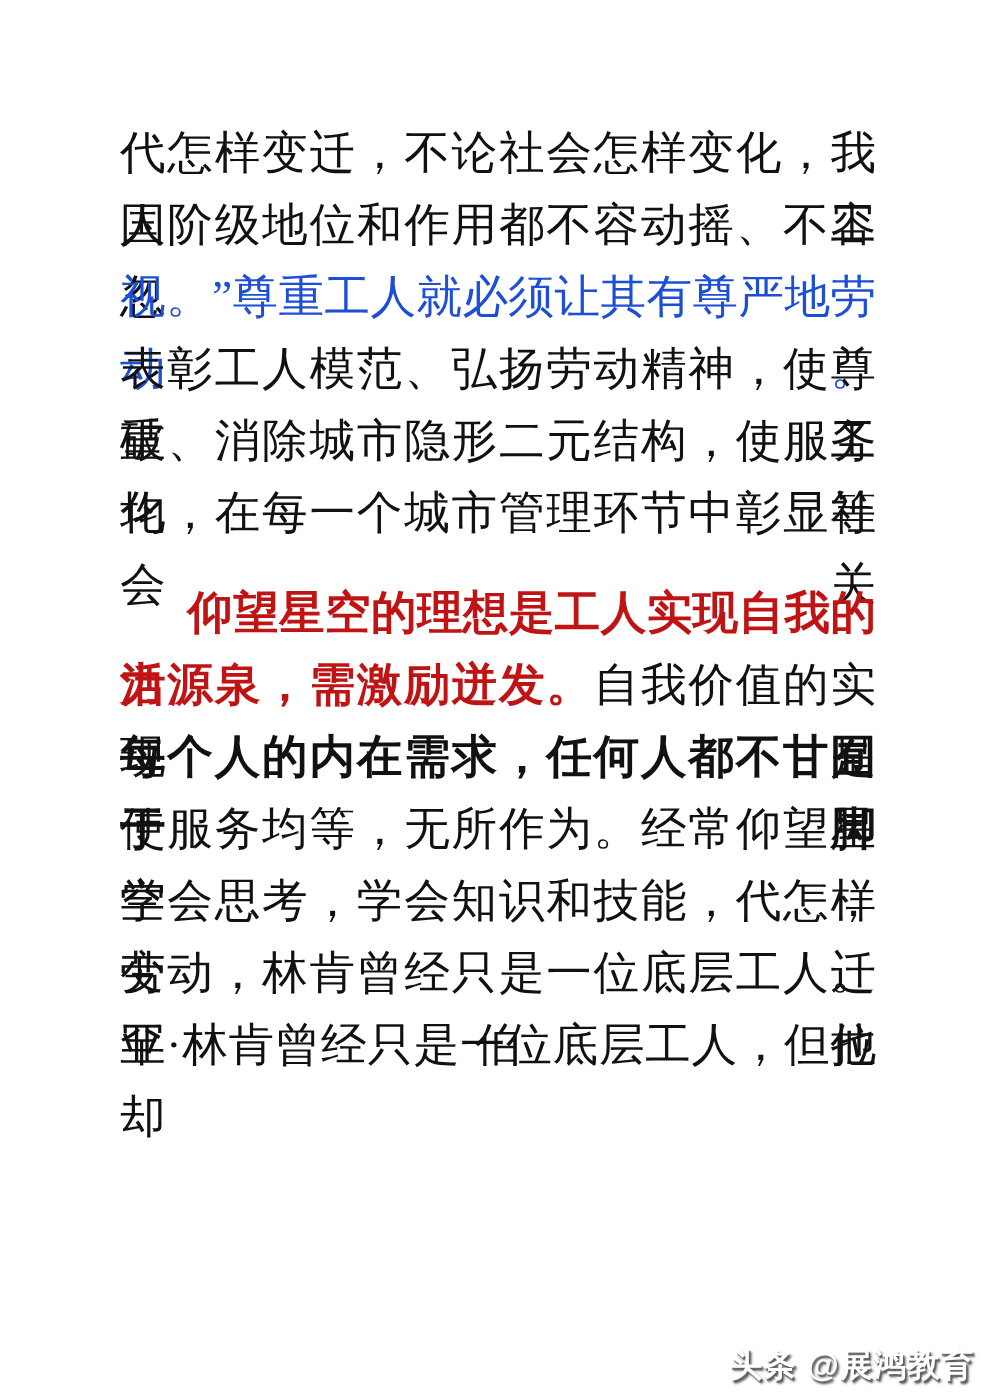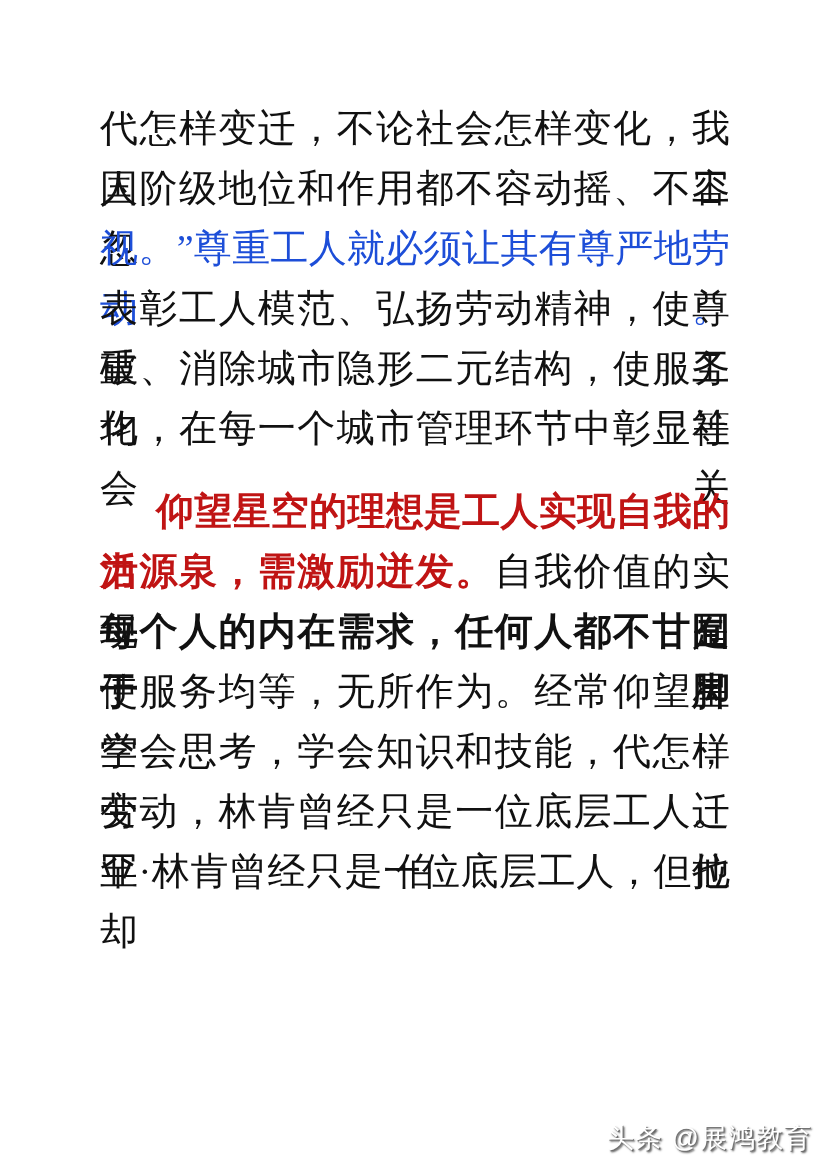--- a/index.html
+++ b/index.html
@@ -40,21 +40,21 @@
   }
   .seg-red {
     color: #c01414;
     font-weight: bold;
   }
   .watermark {
     position: absolute;
     top: 1120px;
     right: 8px;
     font-family: "Liberation Sans", "DejaVu Sans", sans-serif;
-    font-weight: normal;
+    font-weight: bold;
     font-size: 27px;
     letter-spacing: 1px;
     color: #ffffff;
     text-shadow: 2px 2px 2px #5a5a5a, 1px 1px 0 #8a8a8a;
     white-space: nowrap;
   }
 </style>
 </head>
 <body style="background: rgb(255, 255, 255);">
 

